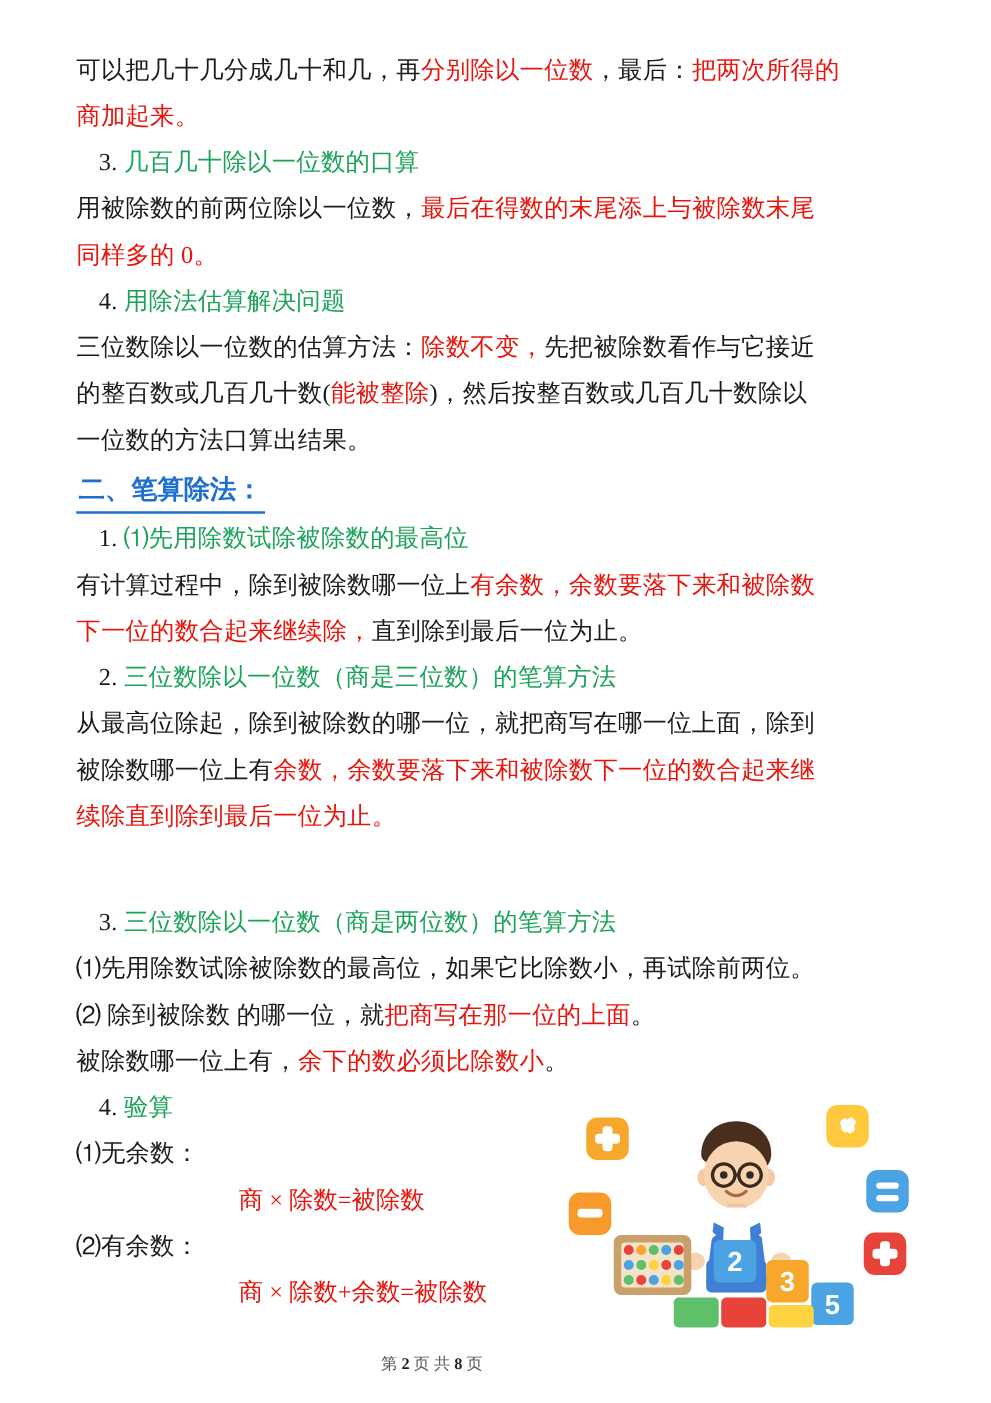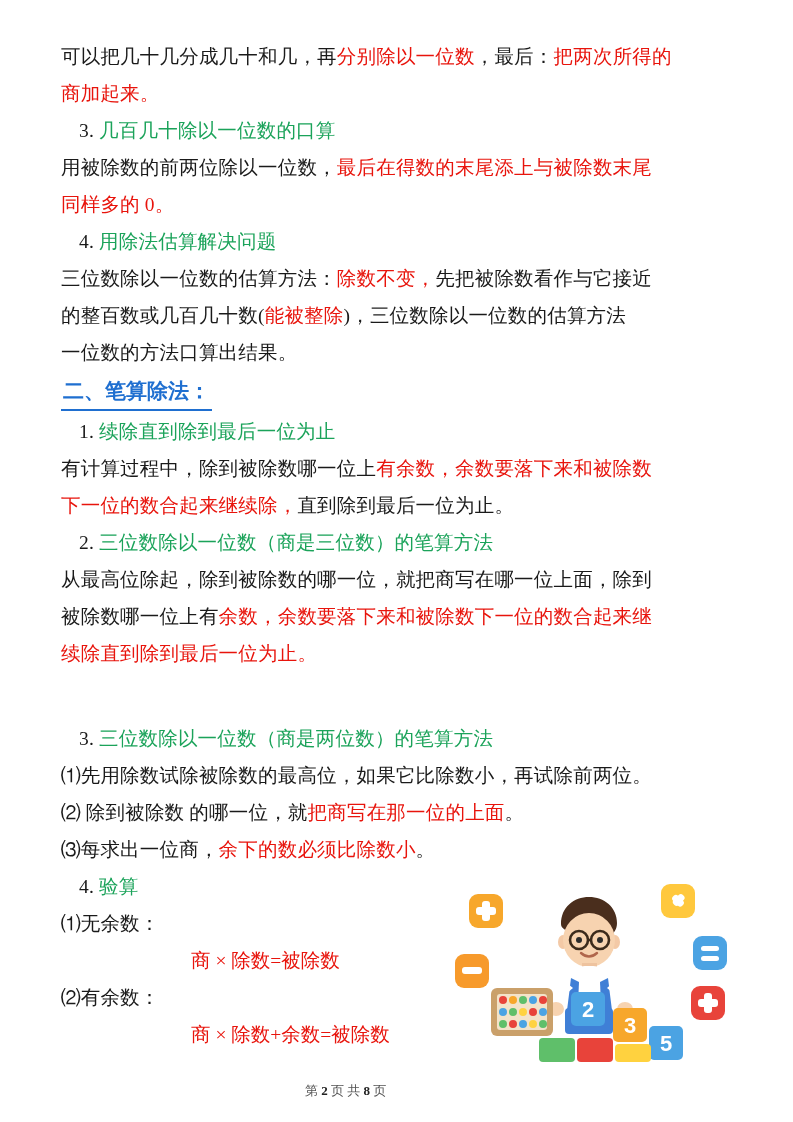--- a/index.html
+++ b/index.html
@@ -77,40 +77,40 @@
 <div class="page">
 
   <div id="block-top">
       <div class="line"><span class="black">可以把几十几分成几十和几，再</span><span class="red">分别除以一位数</span><span class="black">，最后：</span><span class="red">把两次所得的</span></div>
       <div class="line"><span class="red">商加起来。</span></div>
       <div class="line" style="padding-left: 18px;"><span class="black">3. </span><span class="green">几百几十除以一位数的口算</span></div>
       <div class="line"><span class="black">用被除数的前两位除以一位数，</span><span class="red">最后在得数的末尾添上与被除数末尾</span></div>
       <div class="line"><span class="red">同样多的 0。</span></div>
       <div class="line" style="padding-left: 18px;"><span class="black">4. </span><span class="green">用除法估算解决问题</span></div>
       <div class="line"><span class="black">三位数除以一位数的估算方法：</span><span class="red">除数不变，</span><span class="black">先把被除数看作与它接近</span></div>
-      <div class="line"><span class="black">的整百数或几百几十数(</span><span class="red">能被整除</span><span class="black">)，三位数除以一位数的估算方法</span></div>
+      <div class="line"><span class="black">的整百数或几百几十数(</span><span class="red">能被整除</span><span class="black">)，然后按整百数或几百几十数除以</span></div>
       <div class="line"><span class="black">一位数的方法口算出结果。</span></div>
     </div>
 
   <div class="sec-title">
     <span class="heading-box">二、笔算除法：</span>
   </div>
 
   <div id="block-mid">
-      <div class="line" style="padding-left: 18px;"><span class="black">1. </span><span class="green">续除直到除到最后一位为止</span></div>
+      <div class="line" style="padding-left: 18px;"><span class="black">1. </span><span class="green">⑴先用除数试除被除数的最高位</span></div>
       <div class="line"><span class="black">有计算过程中，除到被除数哪一位上</span><span class="red">有余数，余数要落下来和被除数</span></div>
       <div class="line"><span class="red">下一位的数合起来继续除，</span><span class="black">直到除到最后一位为止。</span></div>
       <div class="line" style="padding-left: 18px;"><span class="black">2. </span><span class="green">三位数除以一位数（商是三位数）的笔算方法</span></div>
       <div class="line"><span class="black">从最高位除起，除到被除数的哪一位，就把商写在哪一位上面，除到</span></div>
       <div class="line"><span class="black">被除数哪一位上有</span><span class="red">余数，余数要落下来和被除数下一位的数合起来继</span></div>
       <div class="line"><span class="red">续除直到除到最后一位为止。</span></div>
       <div class="line" style="padding-left: 18px; margin-top: 48px;"><span class="black">3. </span><span class="green">三位数除以一位数（商是两位数）的笔算方法</span></div>
       <div class="line"><span class="black">⑴先用除数试除被除数的最高位，如果它比除数小，再试除前两位。</span></div>
       <div class="line"><span class="black">⑵ </span><span class="black">除到被除数</span><span class="black"> 的哪一位，就</span><span class="red">把商写在那一位的上面</span><span class="black">。</span></div>
-      <div class="line"><span class="black">⑶每求出一位商，</span><span class="red">余下的数必须比除数小</span><span class="black">。</span></div>
+      <div class="line"><span class="black">被除数哪一位上有，</span><span class="red">余下的数必须比除数小</span><span class="black">。</span></div>
       <div class="line" style="padding-left: 18px;"><span class="black">4. </span><span class="green">验算</span></div>
       <div class="line"><span class="black">⑴无余数：</span></div>
     </div>
 
   <div class="center-formula">商 × 除数=被除数</div>
 
   <div class="line black">⑵有余数：</div>
 
   <div class="center-formula">商 × 除数+余数=被除数</div>
 

